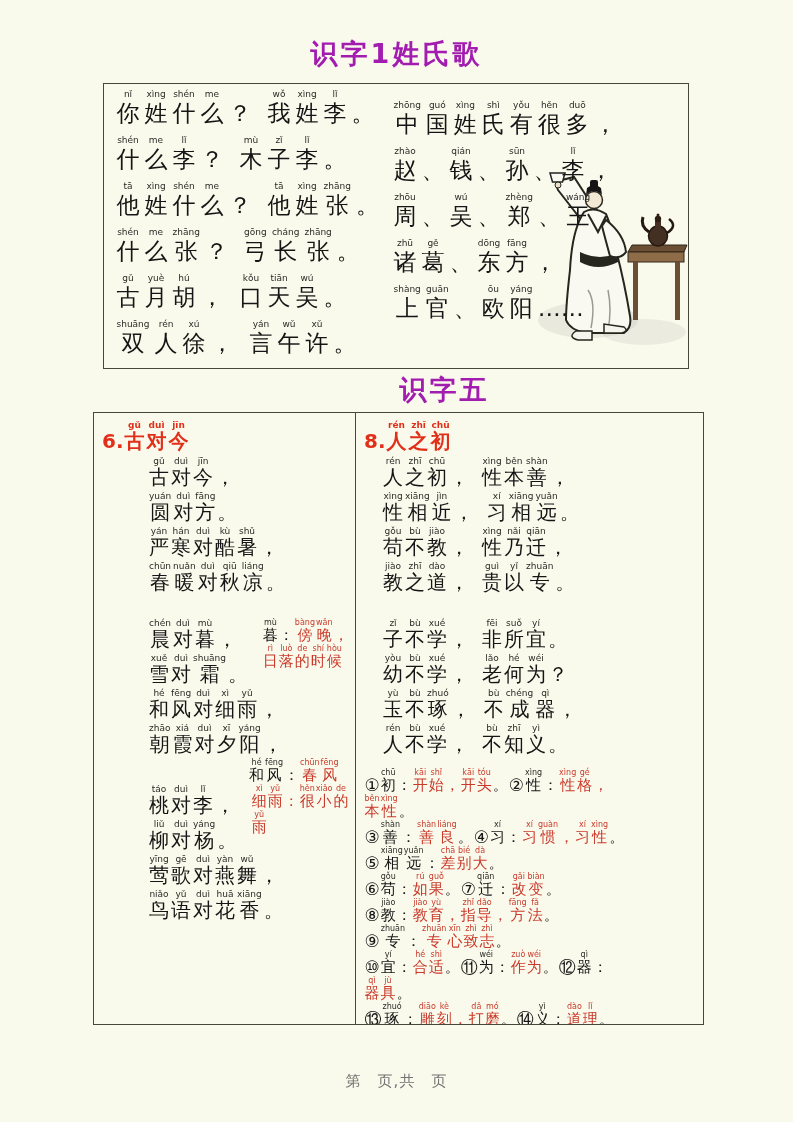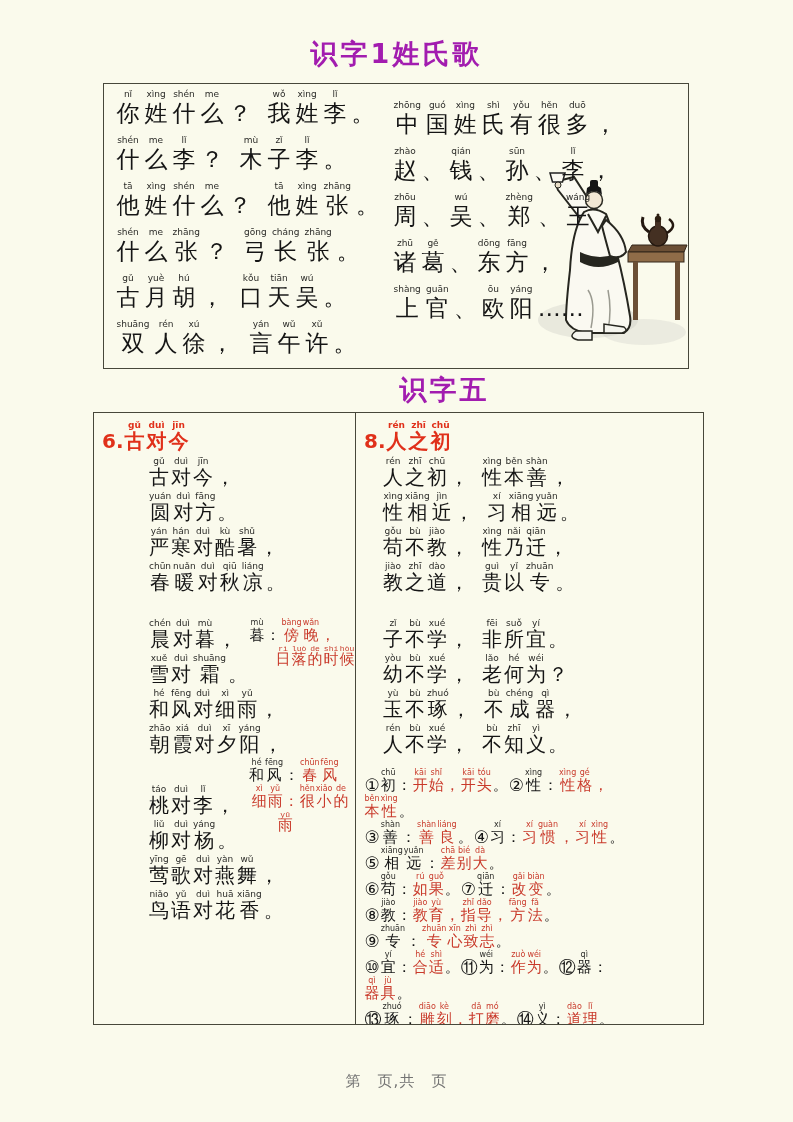--- a/index.html
+++ b/index.html
@@ -58,21 +58,21 @@
   .sp-top{margin-top:24px;}
 
   
   .ann .tok{margin:0 .5px;}
   .ann .py{font-size:8px;line-height:9px;height:9px;}
   .ann .chc{font-size:15px;line-height:16px;}
   .ann .vline{margin-bottom:1px;white-space:nowrap;}
   .ann .num .chc{font-size:17px;}
   .vgroup{display:flex;align-items:flex-start;}
   .annblock{margin-left:auto;padding-right:2px;}
-  .ind-ann{margin-left:26px;font-family:Liberation Mono, monospace;}
+  .ind-ann{}
   .ann-right{text-align:right;padding-right:12px;}
 
   #footer{
     position:absolute;top:1072px;left:0;width:793px;text-align:center;
     font-size:15px;color:#737373;letter-spacing:1px;
   }
 </style>
 </head>
 <body>
 

